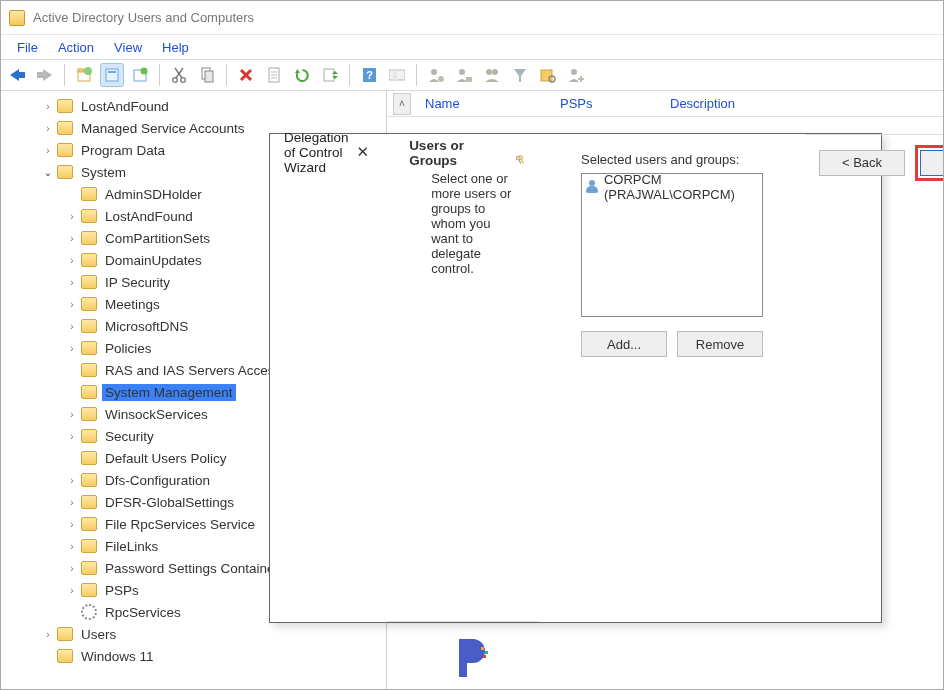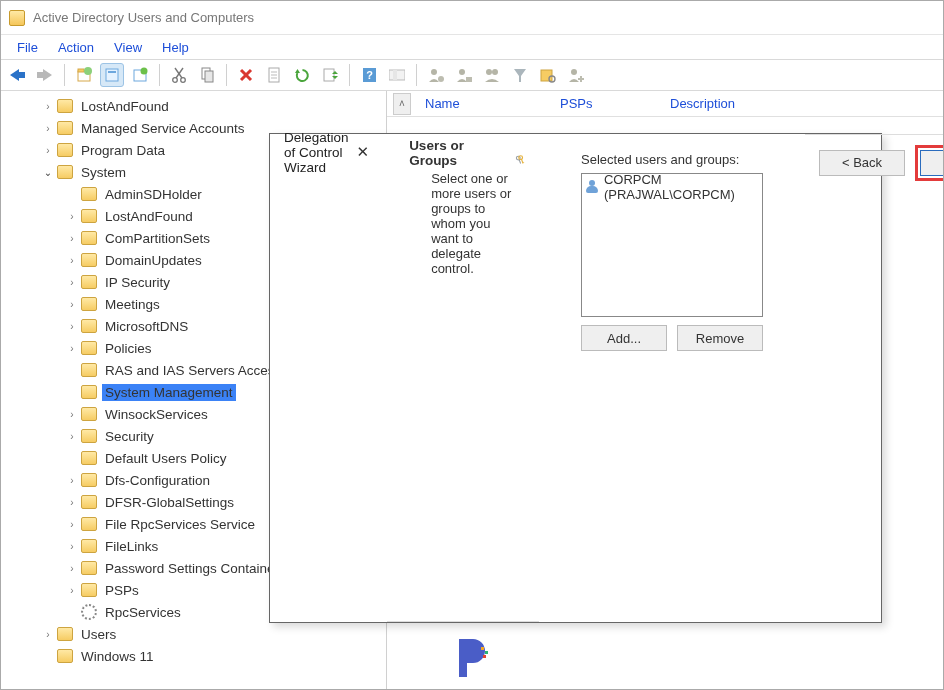--- a/index.html
+++ b/index.html
@@ -180,21 +180,21 @@
     position:relative;
   }
   .user-ico::before{
     content:""; position:absolute; left:4px; top:0;
     width:6px;height:6px;border-radius:50%;background:#6fa2d8;
   }
   .user-ico::after{
     content:""; position:absolute; left:1px; top:6px;
     width:12px;height:7px;border-radius:5px 5px 2px 2px;background:#6fa2d8;
   }
-  .btn-row { display:flex; justify-content:flex-end; gap:10px; margin-top:8px; }
+  .btn-row { display:flex; justify-content:flex-end; gap:10px; margin-top:14px; }
   .btn {
     height:26px; min-width:86px;
     background:#efefef; border:1px solid #bbb;
     font-size:13px;
     display:flex;align-items:center;justify-content:center;
     padding: 0 14px;
   }
   .btn.disabled { color:#aaa; }
   .dlg-footer {
     height: 56px;

